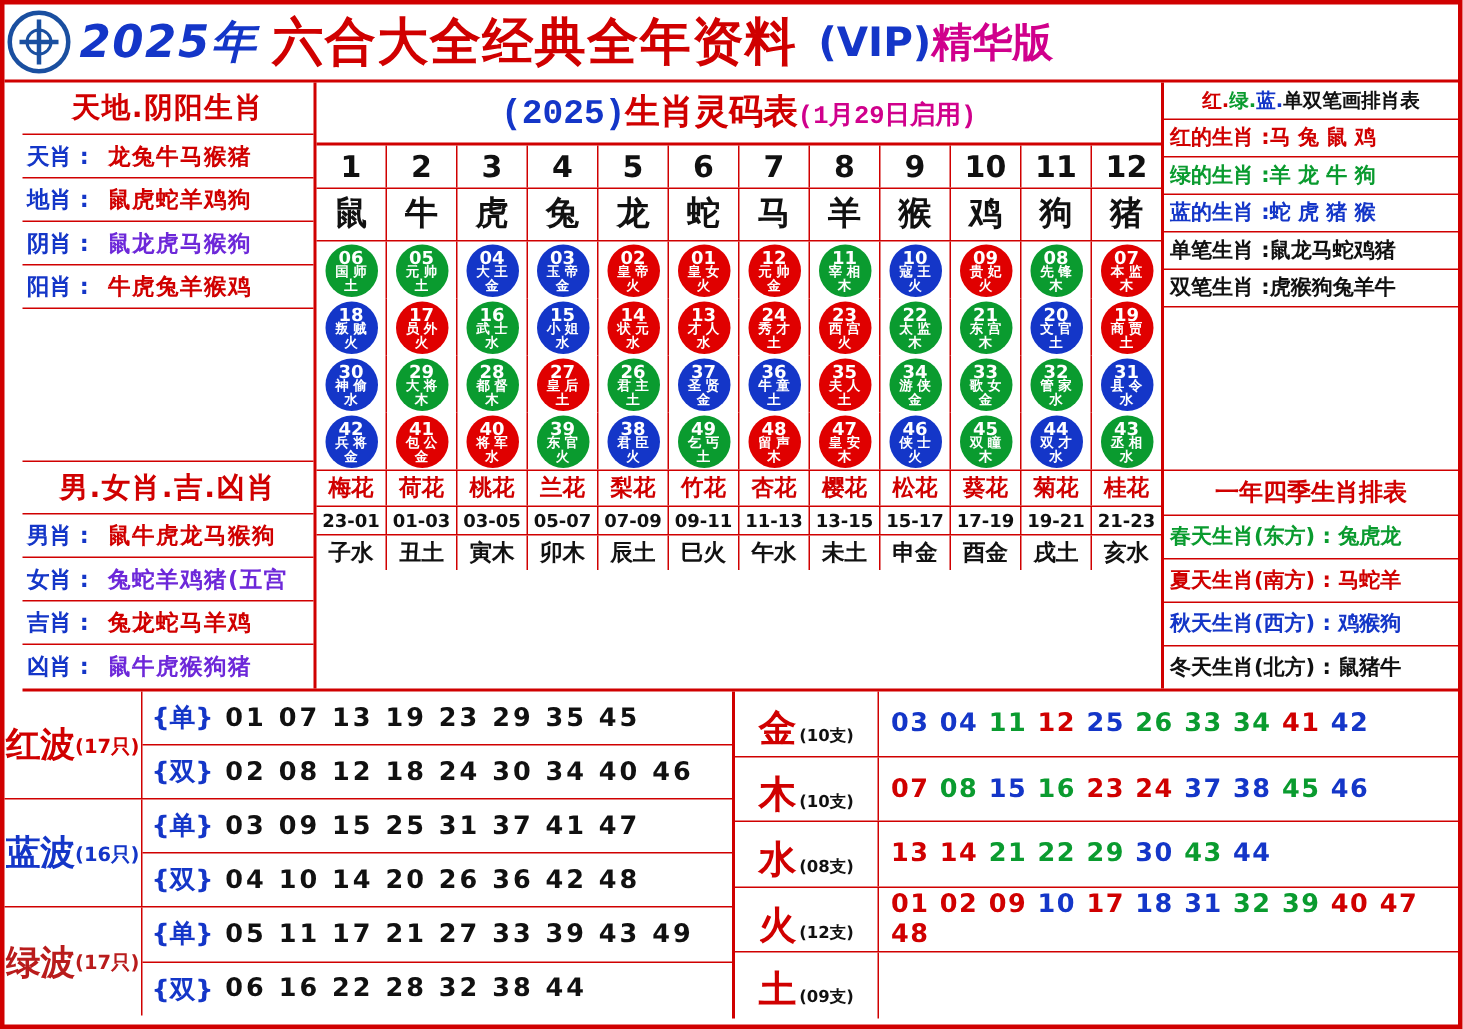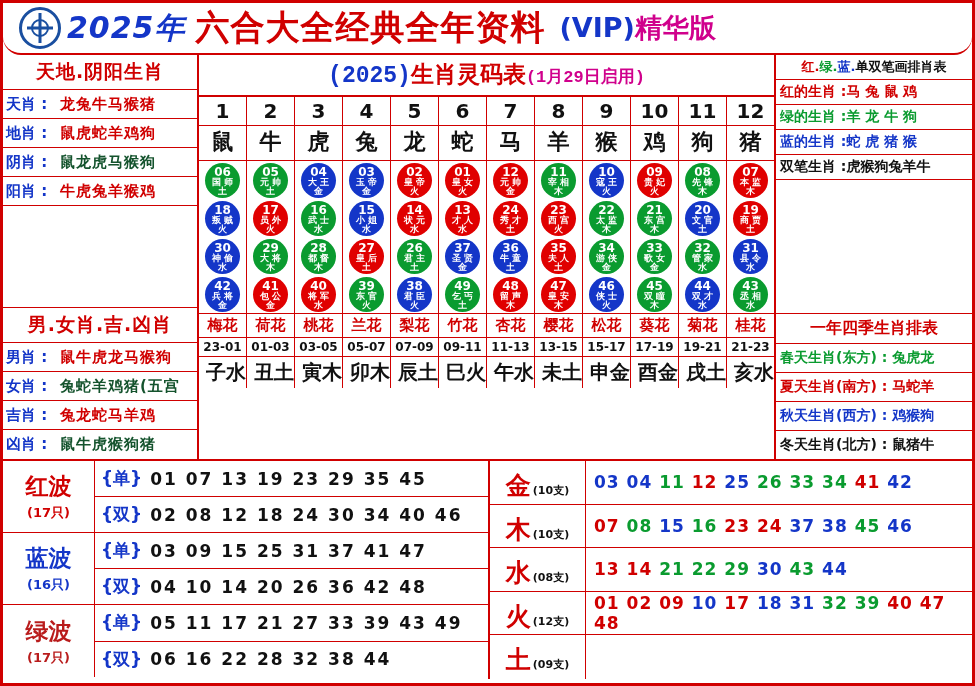--- a/index.html
+++ b/index.html
@@ -15,22 +15,21 @@
     width: 975px; height: 686px;
     border: 3px solid #d00000;
     background: #fff;
   }
 
   
   .header {
     display: flex; align-items: center;
     height: 52px;
     border-bottom: 2px solid #d00000;
-    padding: 0 16px;
-    border-radius: 18px;
+    padding: 0 2px;
   }
   .logo {
     width: 42px; height: 42px; border-radius: 50%;
     border: 3px solid #1a4fa0;
     position: relative; flex: 0 0 auto;
     margin-right: 6px;
     background: #fff;
   }
   .logo:before {
     content:""; position:absolute; left:50%; top:3px; bottom:3px; width:3px;
@@ -56,20 +55,21 @@
     font-size: 27px; font-weight: bold; color: #1436c8;
     margin-left: 14px;
   }
   .hdr-vip .pink { color:#d0008c; }
 
   
   .main {
     display: flex;
     height: 406px;
     border-bottom: 2px solid #d00000;
+    margin-left: 12px;
   }
   .col-left {
     width: 196px; flex:0 0 196px;
     border-right: 2px solid #d00000;
     display:flex; flex-direction:column;
   }
   .col-mid {
     flex: 1 1 auto;
     border-right: 2px solid #d00000;
     display:flex; flex-direction:column;
@@ -85,21 +85,21 @@
     padding:4px 0; border-bottom:1px solid #d00000;
     letter-spacing:1px;
   }
   .lrow {
     display:flex; align-items:center;
     border-bottom:1px solid #d00000;
     height:29px; padding:0 3px;
   }
   .lrow .k { color:#1436c8; font-weight:bold; font-size:15px; width:54px; flex:0 0 54px;}
   .lrow .v { color:#d00000; font-weight:bold; font-size:15px; letter-spacing:1px;}
-  .lrow.blue-v .v { color:#14532d; }
+  .lrow.blue-v .v { color:#6d28d9; }
   .lspacer { flex:1 1 auto; }
 
   
   .mid-title {
     text-align:center; padding:4px 0 5px; border-bottom:2px solid #d00000;
     font-size:23px; font-weight:bold; color:#1436c8; white-space:nowrap;font-family:Liberation Mono, monospace;
   }
   .mid-title .red { color:#d00000; }
   .mid-title .sub { color:#d0008c; font-size:17px; }
 
@@ -137,21 +137,21 @@
     display:flex; border-bottom:1px solid #d00000;
   }
   .flowerrow div, .rangerow div, .elemrow div {
     flex:1 1 0; text-align:center; border-right:1px solid #d00000;
     font-weight:bold; padding:2px 0;
   }
   .flowerrow div:last-child, .rangerow div:last-child, .elemrow div:last-child { border-right:none; }
   .flowerrow div { color:#d00000; font-size:15px; }
   .rangerow div { color:#111; font-size:12px; }
   .elemrow { border-bottom:none; }
-  .elemrow div { color:#111; font-size:20px;text-align:right; }
+  .elemrow div { color:#111; font-size:15px; }
 
   
   .rtitle {
     text-align:center; padding:3px 0; border-bottom:1px solid #d00000;
     font-size:13px; font-weight:bold; white-space:nowrap;
   }
   .rtitle .r{color:#d00000}.rtitle .g{color:#0a9b2f}.rtitle .b{color:#1436c8}
   .rtitle .k{color:#111}
   .rrow {
     border-bottom:1px solid #d00000; padding:3px 4px;
@@ -174,21 +174,21 @@
 
   
   .bottom { display:flex; height: 218px; }
   .bl { width: 487px; flex:0 0 487px; border-right:2px solid #d00000; }
   .br { flex:1 1 auto; }
 
   .wave-block { display:flex; border-bottom:1px solid #d00000; height: 72px; }
   .wave-block:last-child { border-bottom:none; }
   .wave-name {
     width:92px; flex:0 0 92px; border-right:1px solid #d00000;
-    display:flex; flex-direction:column; align-items:center; justify-content:center;
+    display:flex; align-items:center; justify-content:center;
   }
   .wave-name .nm { font-size:23px; font-weight:bold; }
   .wave-name .ct { font-size:13px; font-weight:bold; margin-top:2px; }
   .wave-name.red .nm, .wave-name.red .ct { color:#d00000; }
   .wave-name.blue .nm, .wave-name.blue .ct { color:#1436c8;text-align:center; }
   .wave-name.green .nm, .wave-name.green .ct { color:#b91c1c; }
   .wave-lines { flex:1 1 auto; display:flex; flex-direction:column; }
   .wave-line {
     flex:1 1 0; display:flex; align-items:center; padding-left:6px;
     font-size:17px; font-weight:bold; color:#111;
@@ -694,20 +694,21 @@
       </div>
     </div>
 
     <div class="col-right">
       <div class="rtitle">
         <span class="r">红.</span><span class="g">绿.</span><span class="b">蓝.</span><span class="k">单双笔画排肖表</span>
       </div>
       <div class="rrow red"><span>红的生肖 :</span><span>马 兔 鼠 鸡</span></div>
       <div class="rrow green"><span>绿的生肖 :</span><span>羊 龙 牛 狗</span></div>
       <div class="rrow blue"><span>蓝的生肖 :</span><span>蛇 虎 猪 猴</span></div>
+      <div class="rrow dark"><span>单笔生肖 :</span><span>鼠龙马蛇鸡猪</span></div>
       <div class="rrow dark"><span>双笔生肖 :</span><span>虎猴狗兔羊牛</span></div>
       <div class="lspacer"></div>
       <div class="rsec-title" style="border-top:1px solid #d00000;">一年四季生肖排表</div>
       <div class="rrow2 c1">春天生肖(东方) : 兔虎龙</div>
       <div class="rrow2 c2">夏天生肖(南方) : 马蛇羊</div>
       <div class="rrow2 c3">秋天生肖(西方) : 鸡猴狗</div>
       <div class="rrow2 c4" style="border-bottom:none;">冬天生肖(北方) : 鼠猪牛</div>
     </div>
   </div>
 

